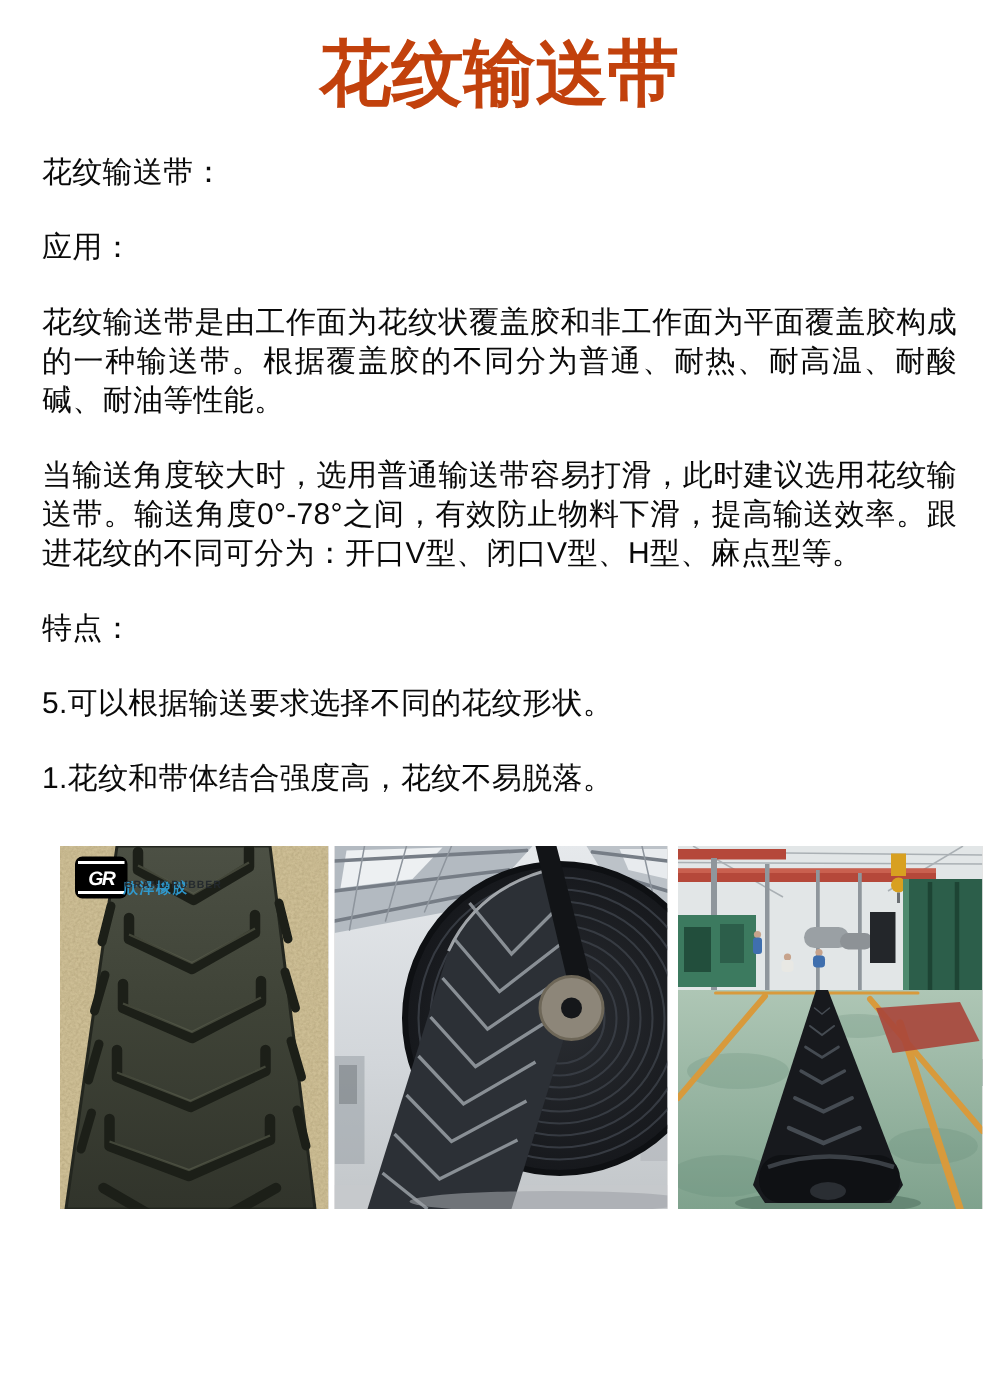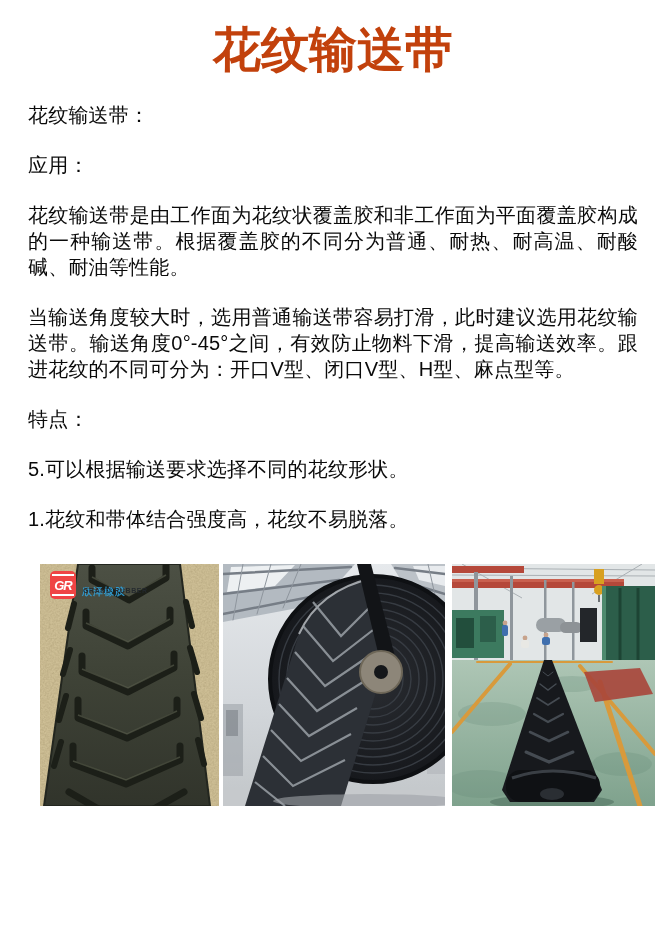--- a/index.html
+++ b/index.html
@@ -19,22 +19,22 @@
   .photos{
     margin-top:32px;padding-left:40px;display:flex;align-items:flex-start;
   }
   .photo{position:relative;height:242px;overflow:hidden;flex:none;background:#ccc;}
   .photo svg{display:block;}
   .photo1{width:179px;}
   .photo2{width:222px;margin-left:4px;}
   .photo3{width:203px;margin-left:7px;}
   
   .logo-badge{
-    position:absolute;left:10px;top:7px;width:26px;height:28px;
-    background:#ef4444;border-radius:5px;box-sizing:border-box;padding:3px 2px;
+    position:absolute;left:10px;top:7px;width:35px;height:28px;
+    background:#000000;border-radius:5px;box-sizing:border-box;padding:3px 2px;
   }
   .logo-badge .gr{
     width:100%;height:100%;box-sizing:border-box;
     border-top:2px solid #fff;border-bottom:2px solid #fff;
     color:#fff;font-size:13px;font-weight:bold;font-style:italic;
     display:flex;align-items:center;justify-content:center;letter-spacing:-1px;
   }
   .logo-cn{
     position:absolute;left:42px;top:21px;font-size:10px;font-weight:bold;
     color:rgba(47,159,217,0.92);white-space:nowrap;letter-spacing:1px;
@@ -48,21 +48,21 @@
 <body>
 
 <div class="screen">
 
   <h1 class="page-title">花纹输送带</h1>
 
   <div class="content">
     <p>花纹输送带：</p>
     <p>应用：</p>
     <p>花纹输送带是由工作面为花纹状覆盖胶和非工作面为平面覆盖胶构成的一种输送带。根据覆盖胶的不同分为普通、耐热、耐高温、耐酸碱、耐油等性能。</p>
-    <p>当输送角度较大时，选用普通输送带容易打滑，此时建议选用花纹输送带。输送角度0°-45°之间，有效防止物料下滑，提高输送效率。跟进花纹的不同可分为：开口V型、闭口V型、H型、麻点型等。</p>
+    <p>当输送角度较大时，选用普通输送带容易打滑，此时建议选用花纹输送带。输送角度0°-78°之间，有效防止物料下滑，提高输送效率。跟进花纹的不同可分为：开口V型、闭口V型、H型、麻点型等。</p>
     <p>特点：</p>
     <p>5.可以根据输送要求选择不同的花纹形状。</p>
     <p>1.花纹和带体结合强度高，花纹不易脱落。</p>
   </div>
 
   <div class="photos">
 
     <div class="photo photo1">
       <svg width="179" height="242" viewBox="0 0 179 242">
         <defs>

